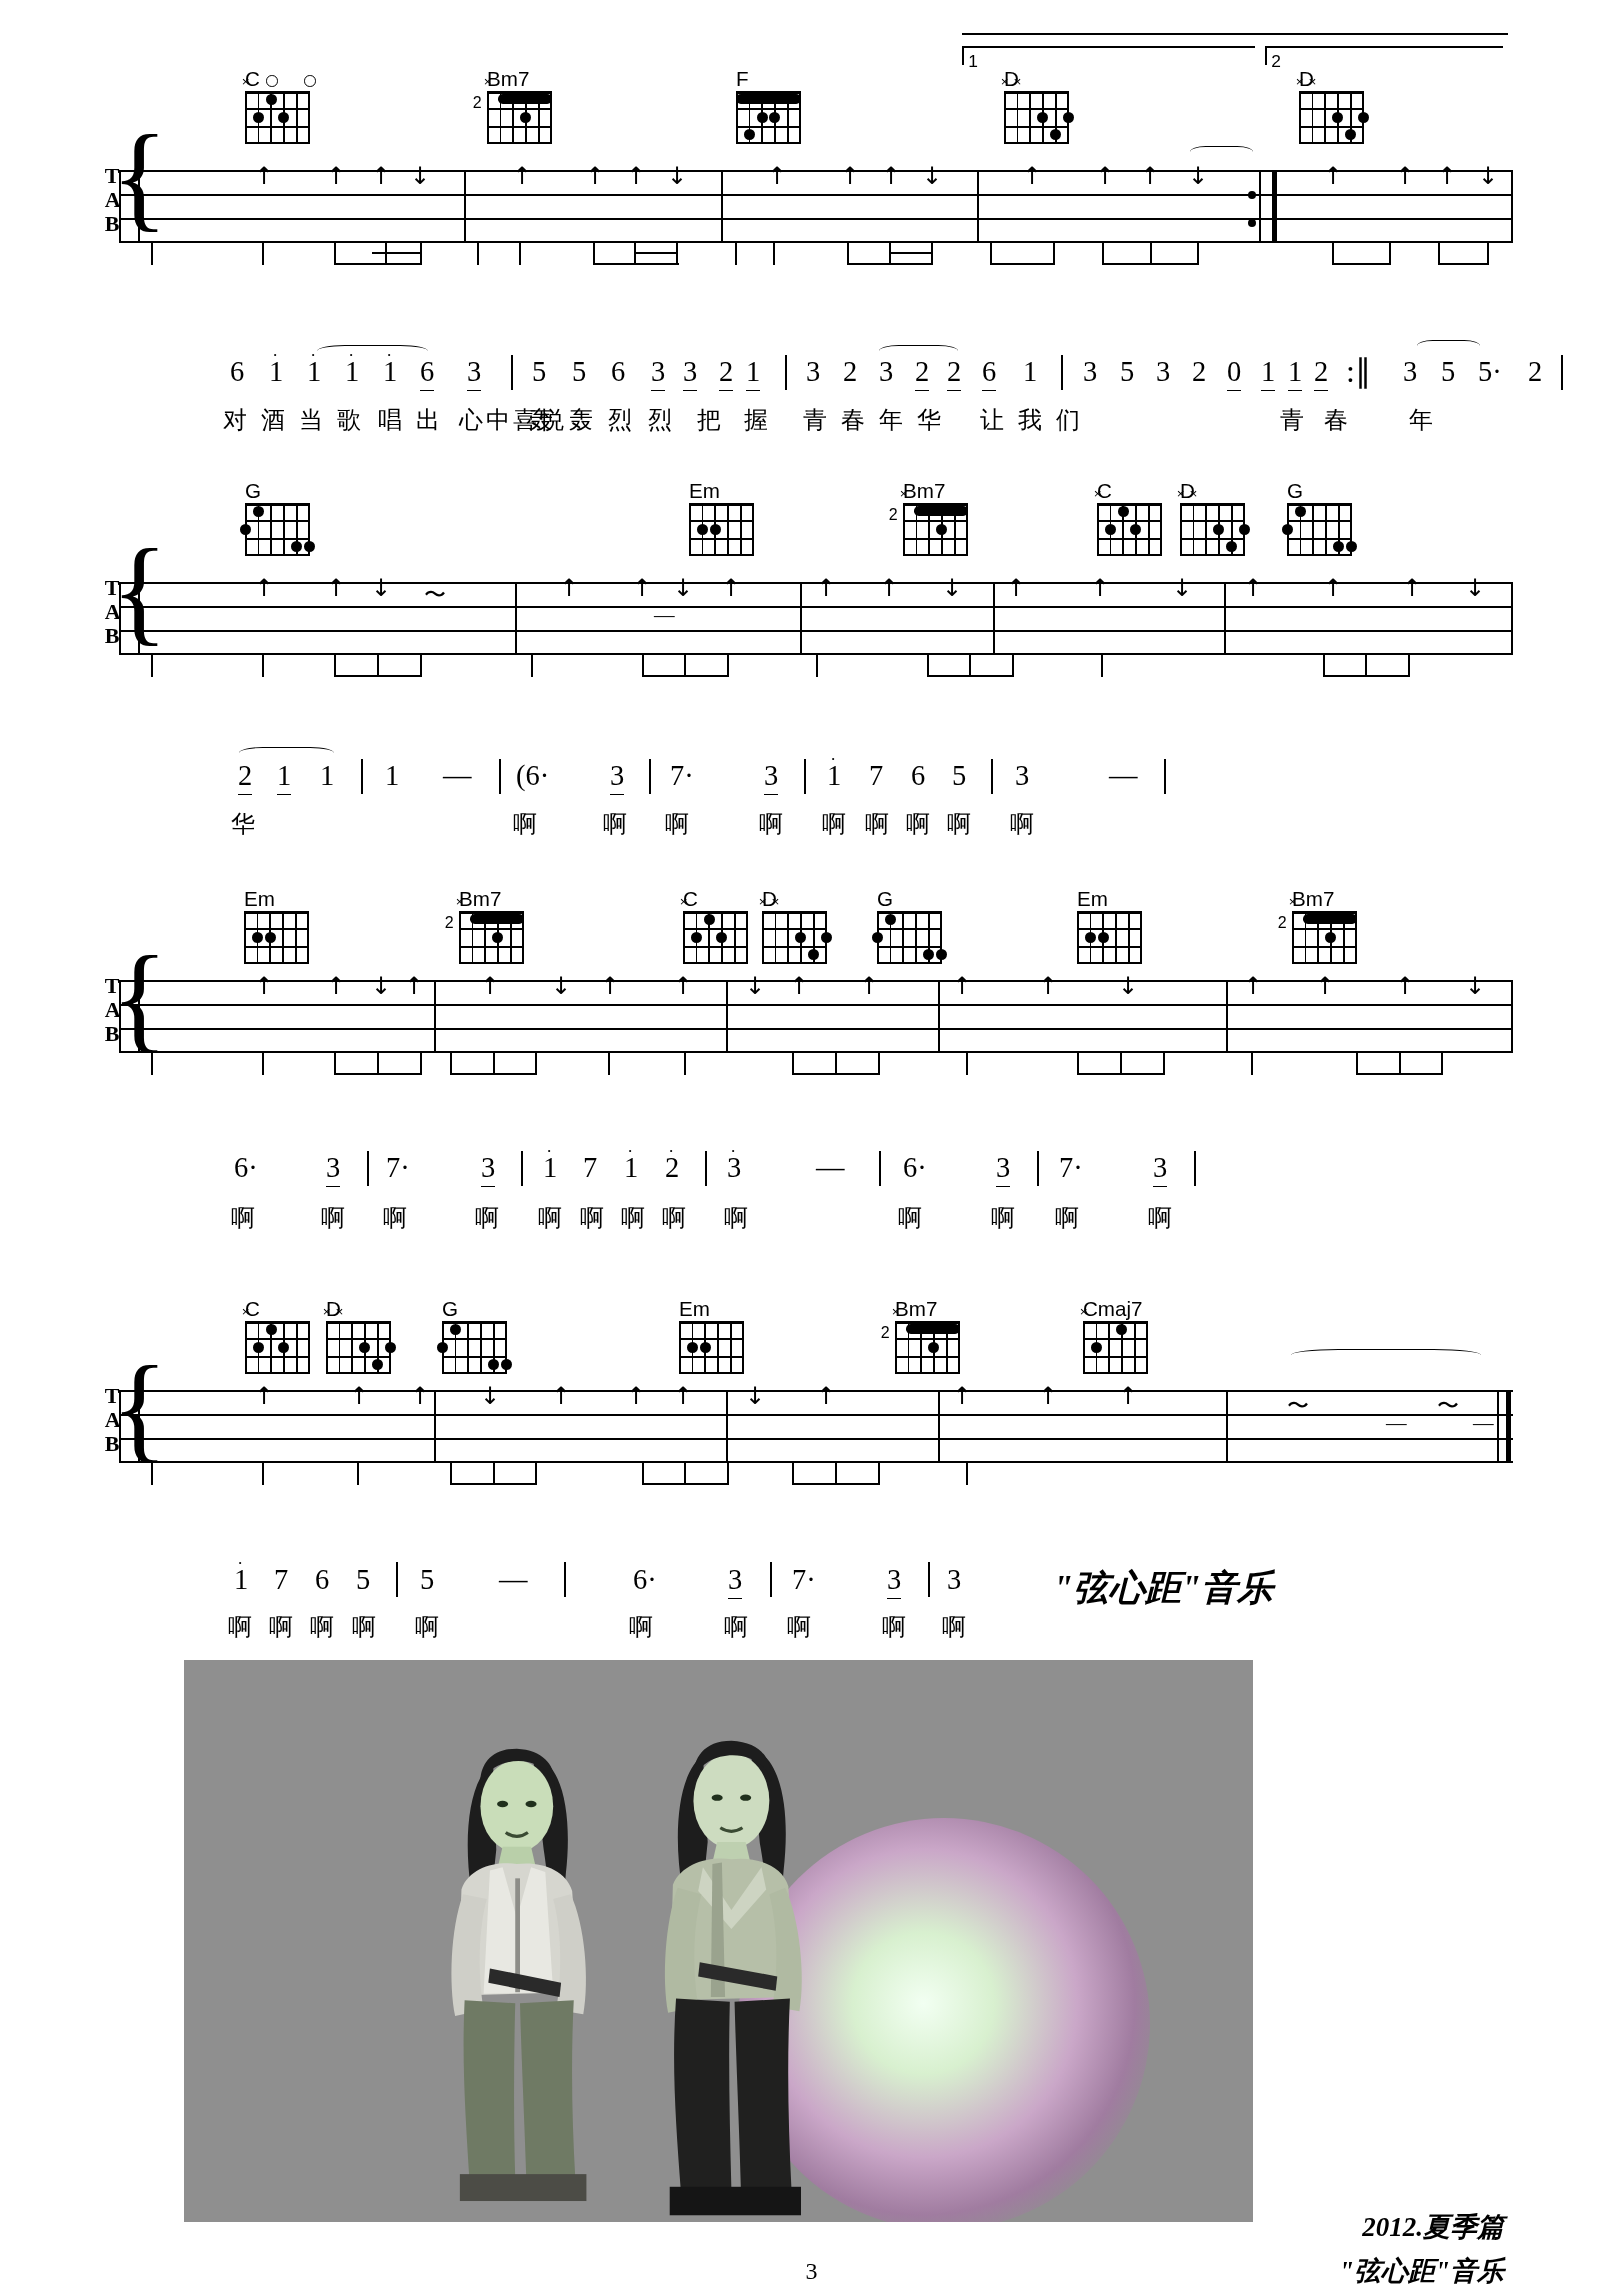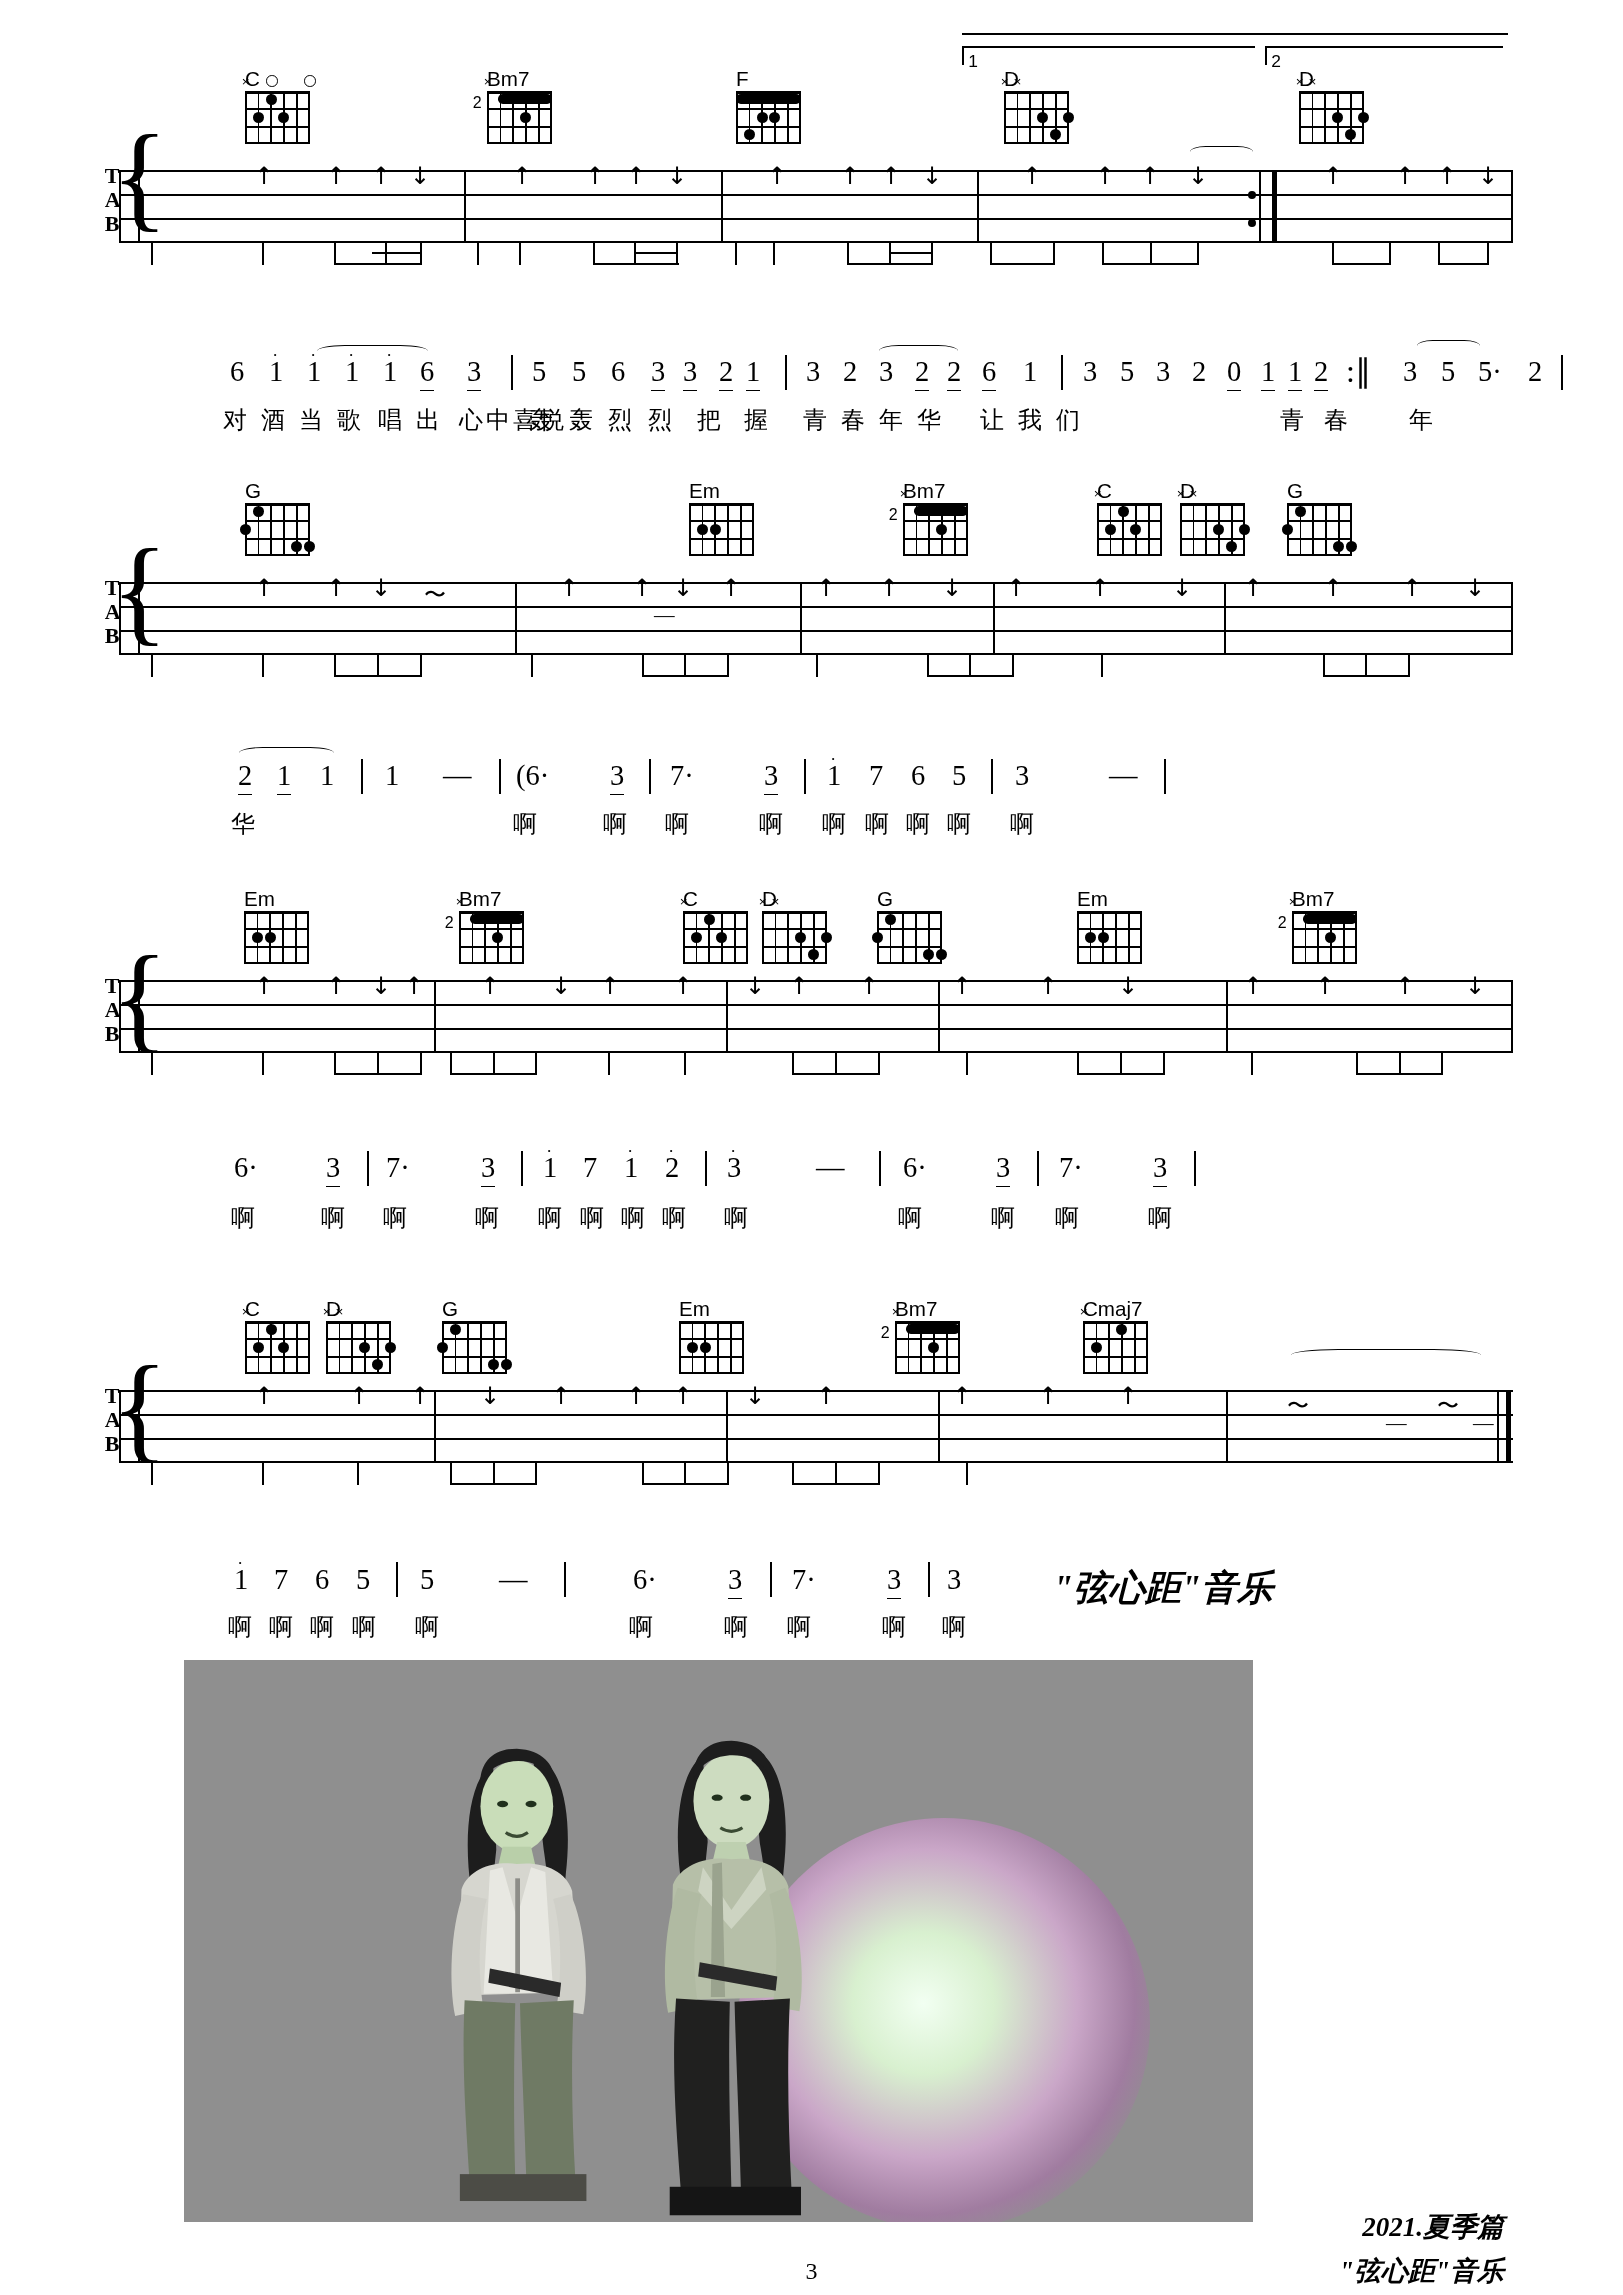--- a/index.html
+++ b/index.html
@@ -1029,18 +1029,18 @@
       <path d="M108 188 L120 186 L124 356 L106 356 Z" fill="#9aa38e"></path>
       <path d="M64 218 C48 262 44 334 52 376 L90 368 C82 316 84 266 94 226 Z" fill="#b0baa2"></path>
       <path d="M200 218 C218 256 226 330 218 374 L184 368 C192 316 190 266 180 226 Z" fill="#b0baa2"></path>
       <path d="M92 312 L190 330 L188 348 L90 330 Z" fill="#2a2a2a"></path>
       <path d="M62 358 C56 440 62 520 68 600 L132 600 C130 520 128 440 130 362 Z" fill="#20201f"></path>
       <path d="M136 362 C138 440 142 520 144 600 L208 600 C204 520 202 440 206 358 Z" fill="#20201f"></path>
       <rect x="54" y="596" width="166" height="36" fill="#151515"></rect>
     </svg>
   </div>
 
-  <div class="footer" style="top:2209px;">2021.夏季篇</div>
+  <div class="footer" style="top:2209px;">2012.夏季篇</div>
   <div class="footer" style="top:2253px;">"弦心距"音乐</div>
   <div class="pageno" style="top:2258px;">3</div>
 
 </div>
 
 
 </body></html>

